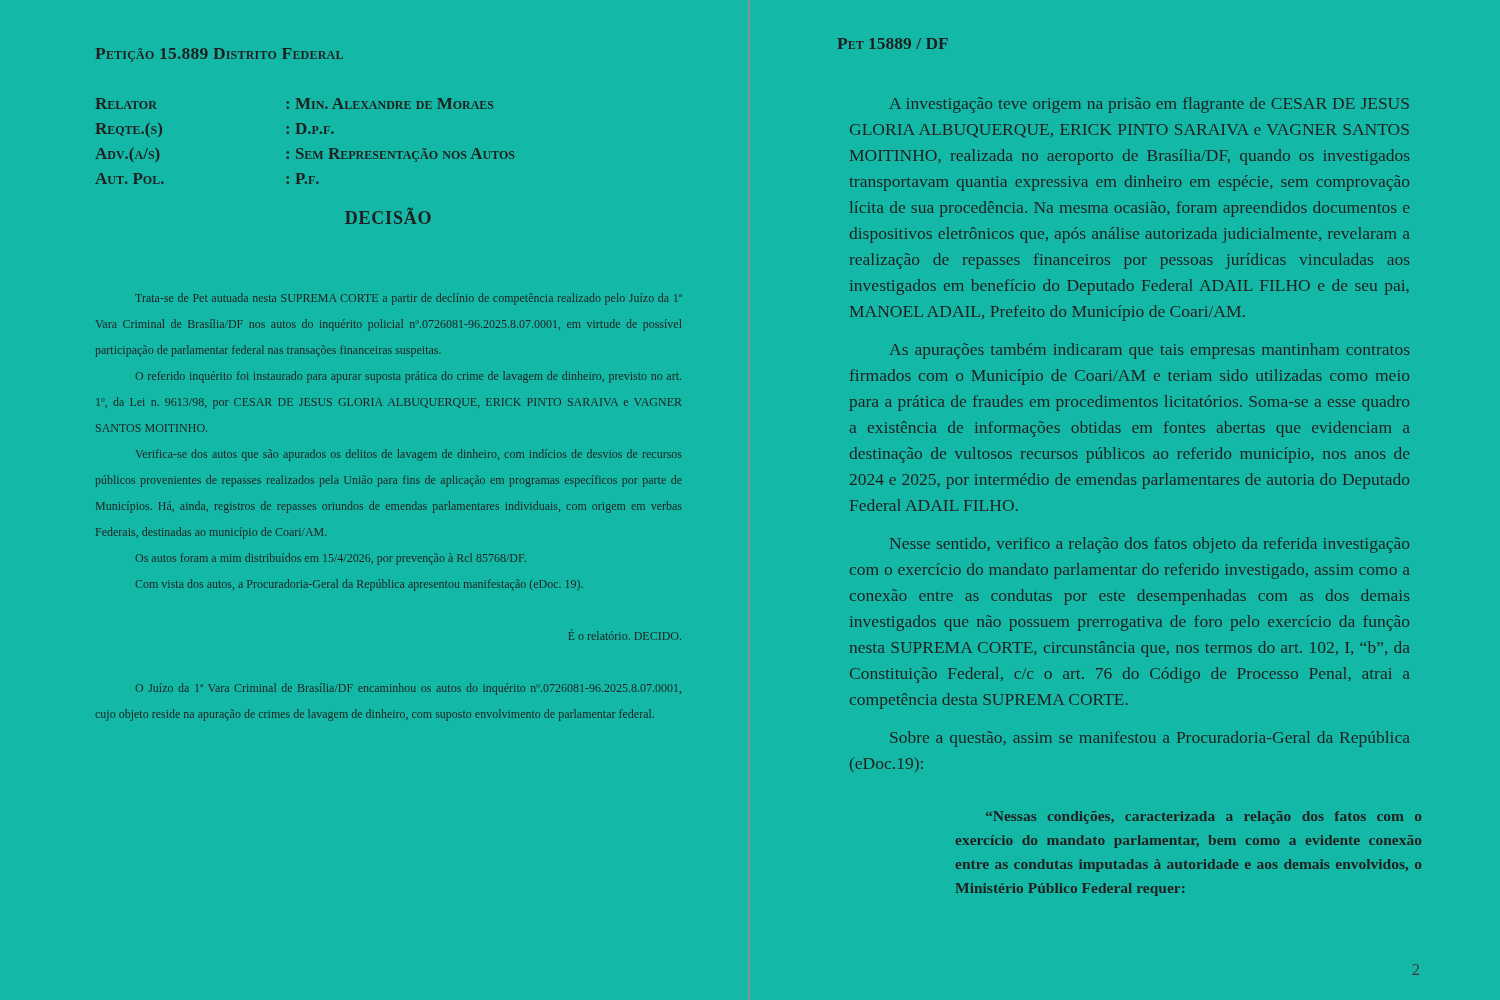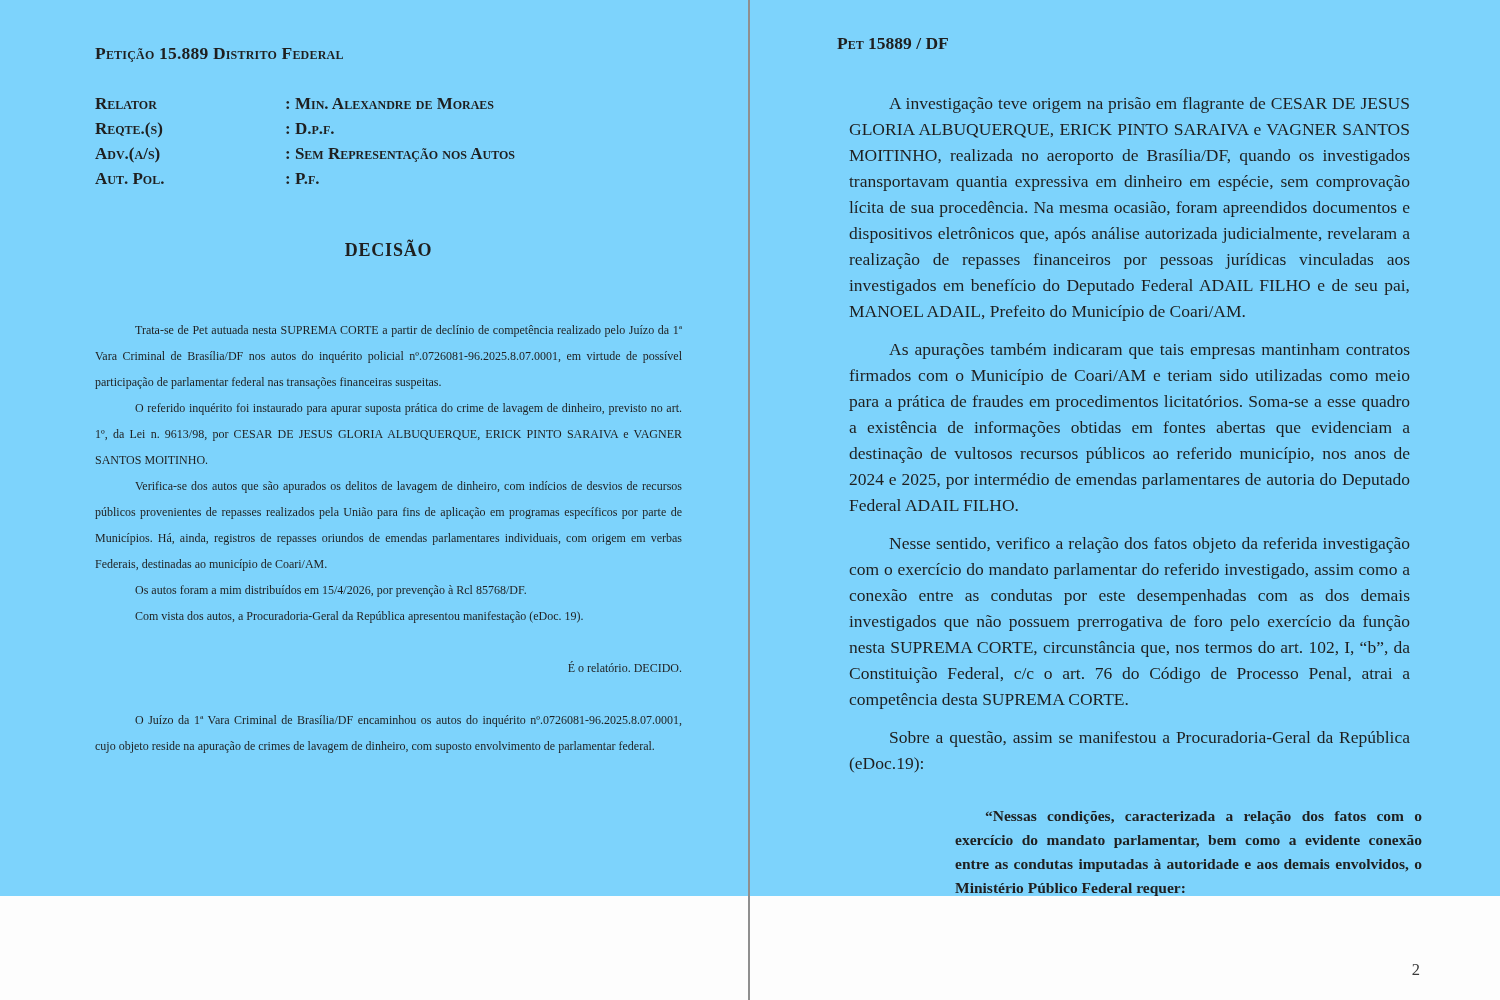--- a/index.html
+++ b/index.html
@@ -8,22 +8,22 @@
     width: 1500px;
     height: 1000px;
     background: #fdfdfd;
     font-family: "Liberation Serif", serif;
     color: #1f1f1f;
     overflow: hidden;
   }
   .spread {
     display: flex;
     width: 1500px;
-    height: 896px;
-    background: #7dd3fc;
+    height: 1000px;
+    background: #14b8a6;
   }
   .page {
     position: relative;
     width: 750px;
     height: 1000px;
   }
   .page-left {
     border-right: 2px solid #8f8f8f;
     padding: 42px 66px 0 95px;
   }
@@ -46,21 +46,21 @@
     display: flex;
     font-variant: small-caps;
     font-weight: bold;
     font-size: 17px;
     line-height: 25px;
   }
   .field-label { width: 190px; flex: 0 0 190px; }
   .field-value { flex: 1; }
 
   .decision-heading {
-    margin-top: 48px;
+    margin-top: 16px;
     text-align: center;
     font-weight: bold;
     font-size: 18px;
     letter-spacing: 0.8px;
     line-height: 22px;
   }
 
   
   .doc-body {
     margin-top: 56px;

